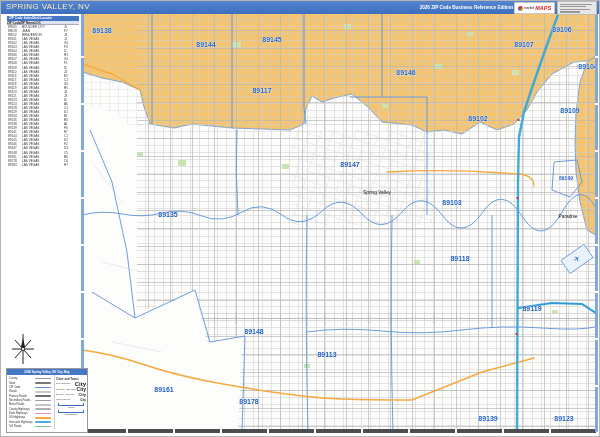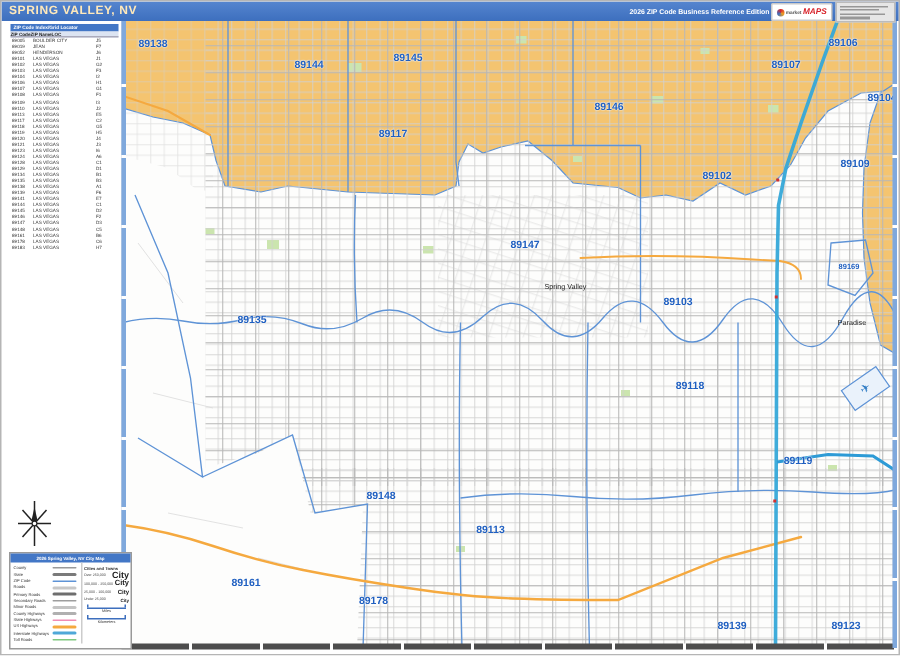--- a/index.html
+++ b/index.html
@@ -1,21 +1,21 @@
 <!DOCTYPE html>
 <html><head>
 <meta charset="utf-8">
 <style>
   *{box-sizing:border-box;margin:0;padding:0}
   html,body{width:600px;height:437px;background:#fff;font-family:"Liberation Sans",sans-serif;}
   #page{position:relative;width:600px;height:437px;background:#fff;border:1px solid #b5b5b5;overflow:hidden}
 
   
   #header{position:absolute;left:0;top:0;width:600px;height:13px;background:linear-gradient(#5585cf,#3d6fbe);z-index:6}
-  #header .title{position:absolute;left:5px;top:1px;font-size:8px;font-weight:bold;letter-spacing:.4px;color:#ffe9bb}
+  #header .title{position:absolute;left:5px;top:1px;font-size:8px;font-weight:normal;letter-spacing:.4px;color:#ffe9bb}
   #header .edition{position:absolute;right:88px;top:4px;font-size:4.6px;font-weight:bold;color:#ffffff}
   #logo-box{position:absolute;right:44px;top:1px;width:41px;height:12px;background:#fff;border:1px solid #c9c9c9;border-radius:1px;z-index:7;display:flex;align-items:center;justify-content:center;gap:1px}
   #logo-box .swirl{width:5px;height:5px;border-radius:50%;background:conic-gradient(#d8232a,#f0a020,#3d6fbe,#d8232a)}
   #logo-box .market{font-size:3.2px;color:#555;font-weight:bold}
   #logo-box .maps{font-size:5.5px;color:#d8232a;font-weight:bold;font-style:italic}
   #fineprint{position:absolute;right:2px;top:0;width:40px;height:14px;background:#e6e6e6;border:1px solid #bbb;z-index:7;padding:1.5px 2px;display:flex;flex-direction:column;gap:1.5px}
   #fineprint i{display:block;height:1.4px;background:#979797}
 
   
   #zip-table{position:absolute;left:6px;top:15px;width:72px;background:#fff;z-index:5}

